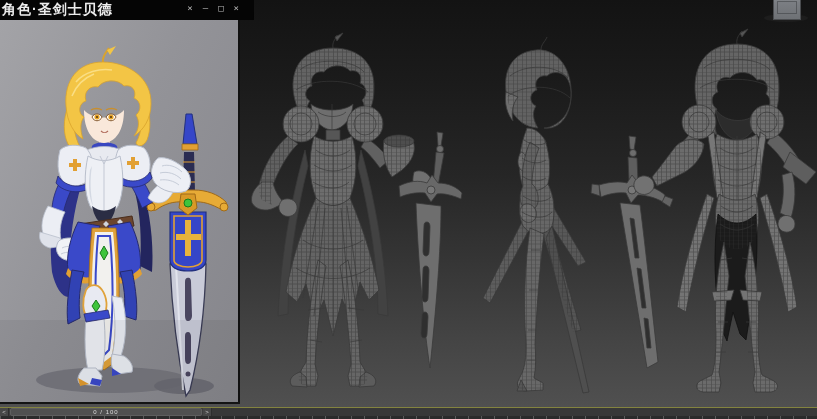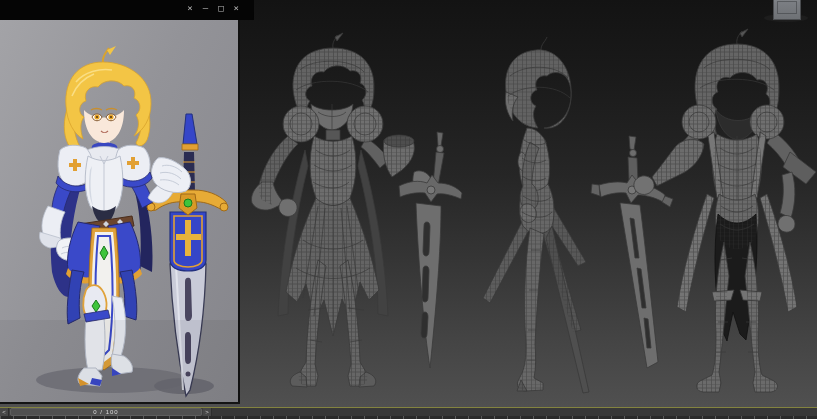--- a/index.html
+++ b/index.html
@@ -262,20 +262,21 @@
 
     <div class="viewcube">
       <div class="base"></div>
       <div class="cube"></div>
     </div>
   </div>
 
   <div class="ref-window">
     <div class="titlebar">
       <div class="curve"></div>
+      <span class="title">角色·圣剑士贝德</span>
       <span class="wbtns">
         <button class="wbtn">×</button>
         <button class="wbtn">—</button>
         <button class="wbtn">□</button>
         <button class="wbtn">×</button>
       </span>
     </div>
     <div class="image-area">
       <svg width="238" height="382" viewBox="0 0 238 382">
 

